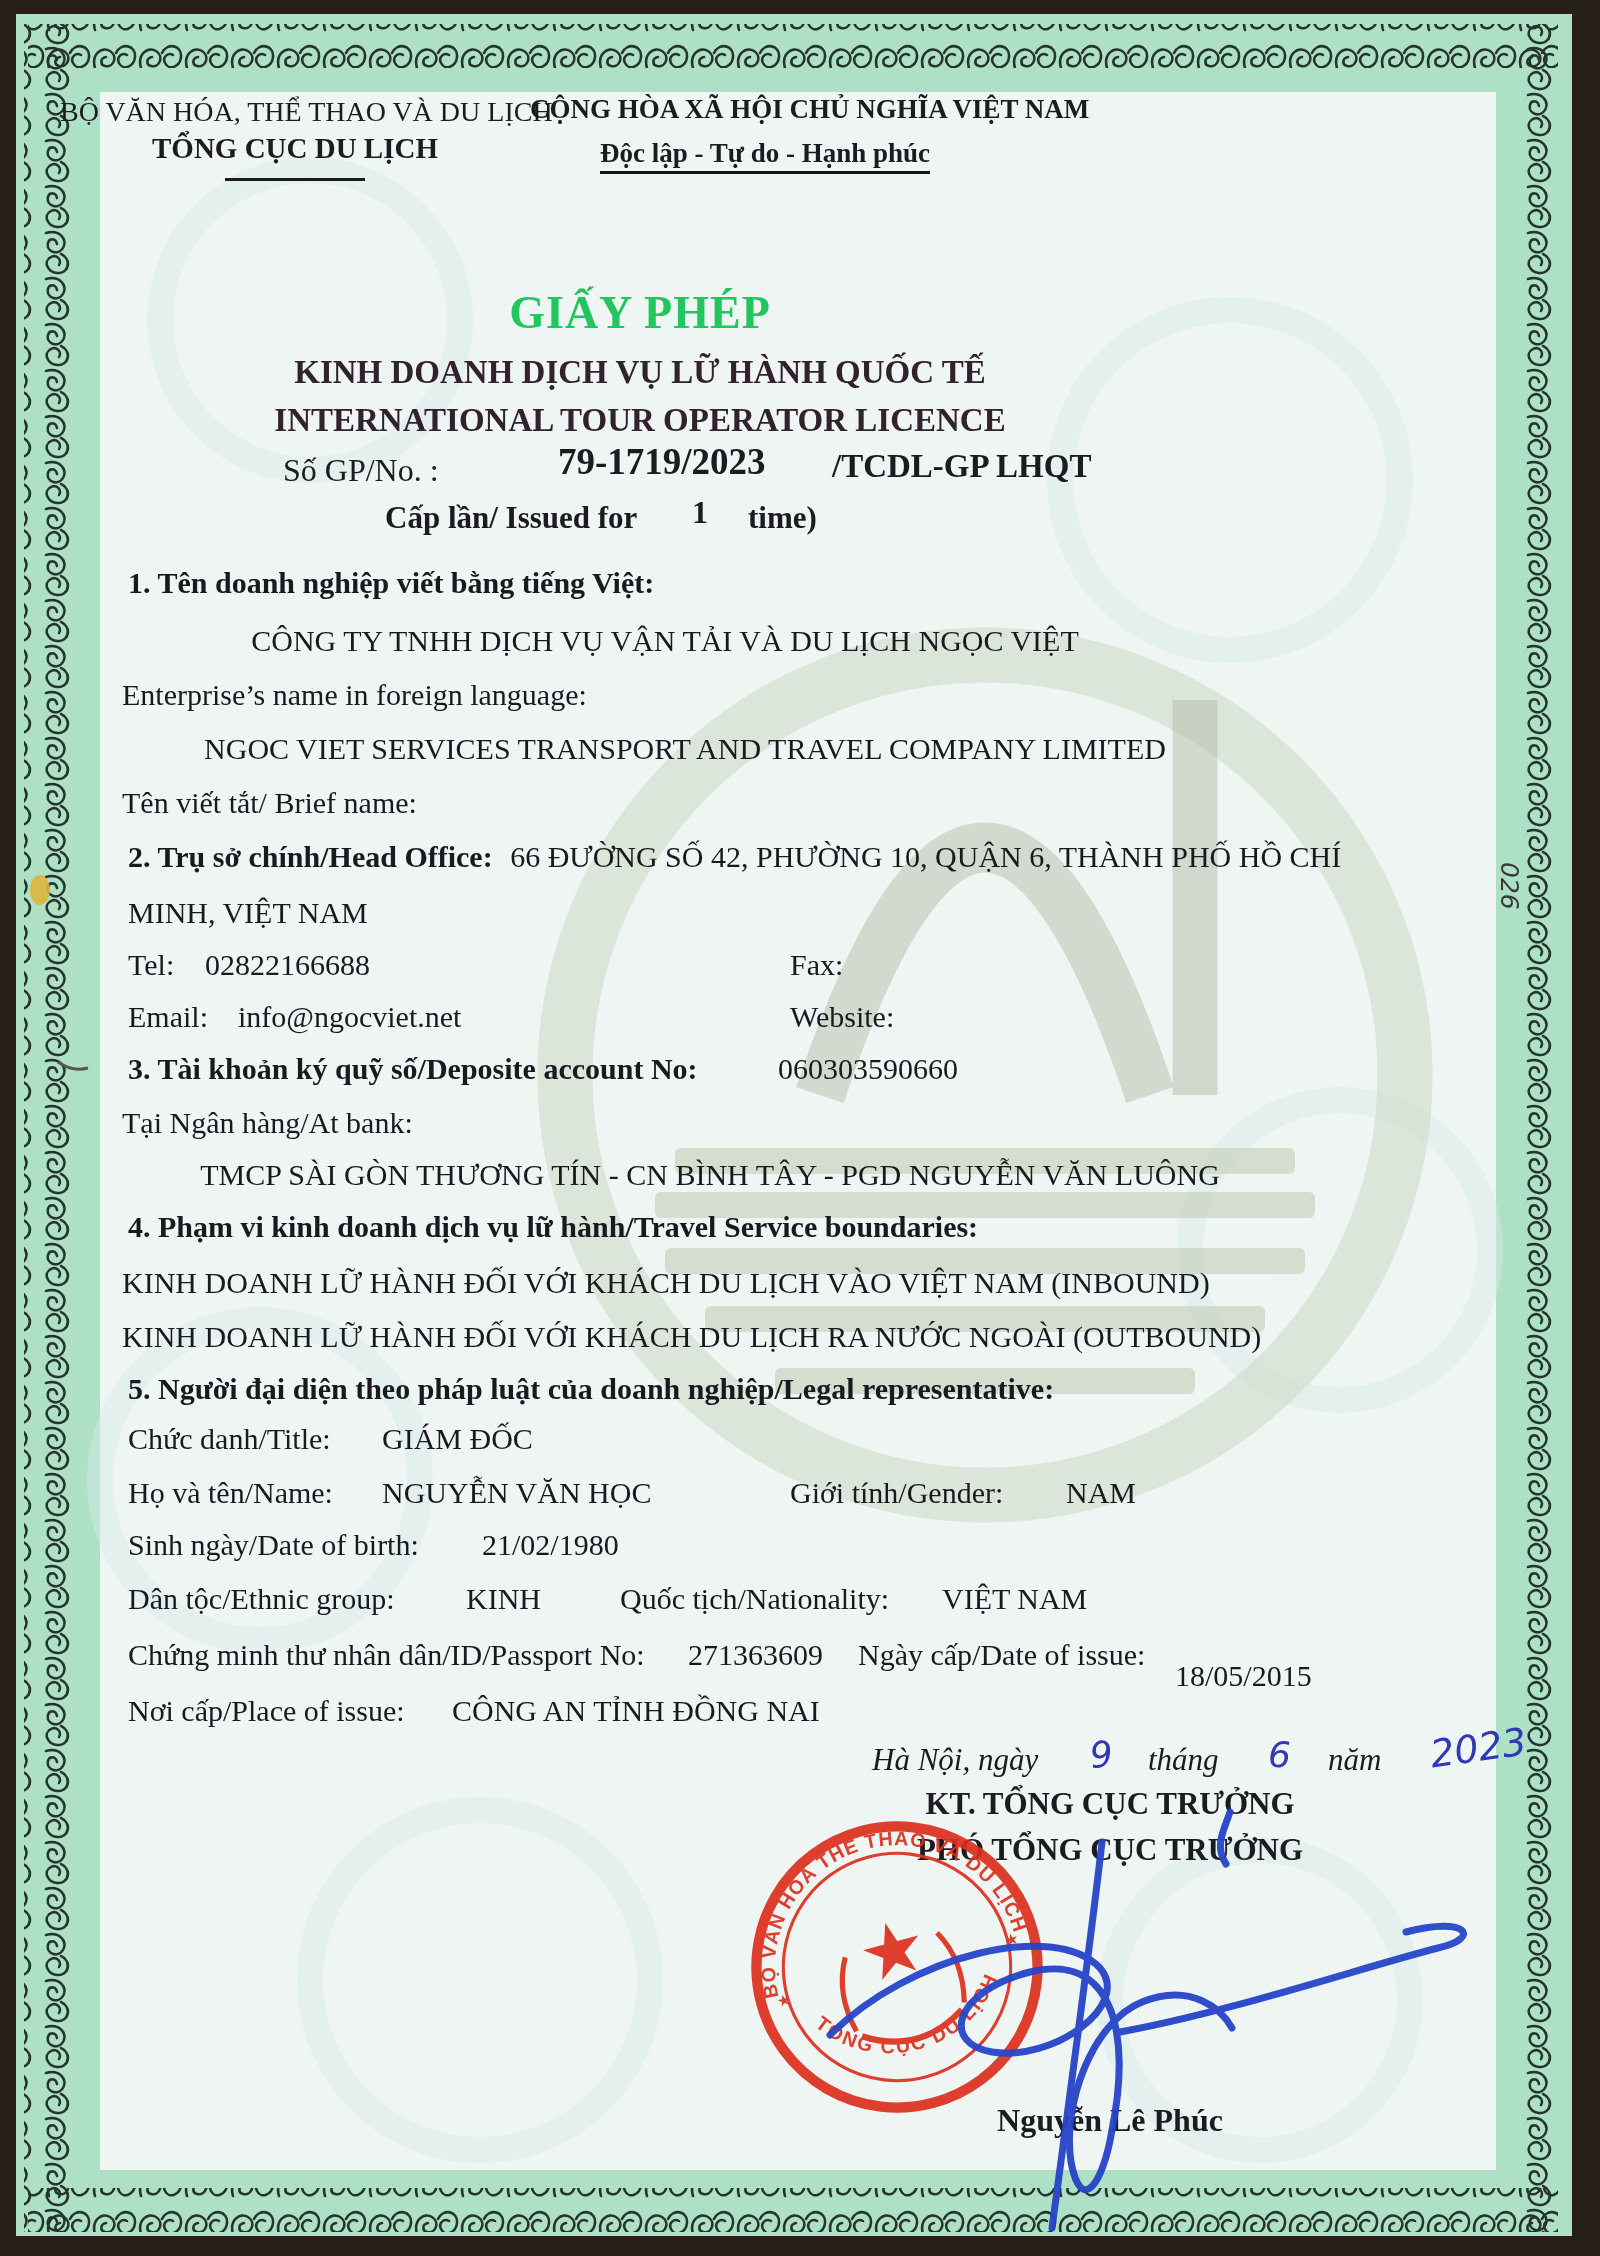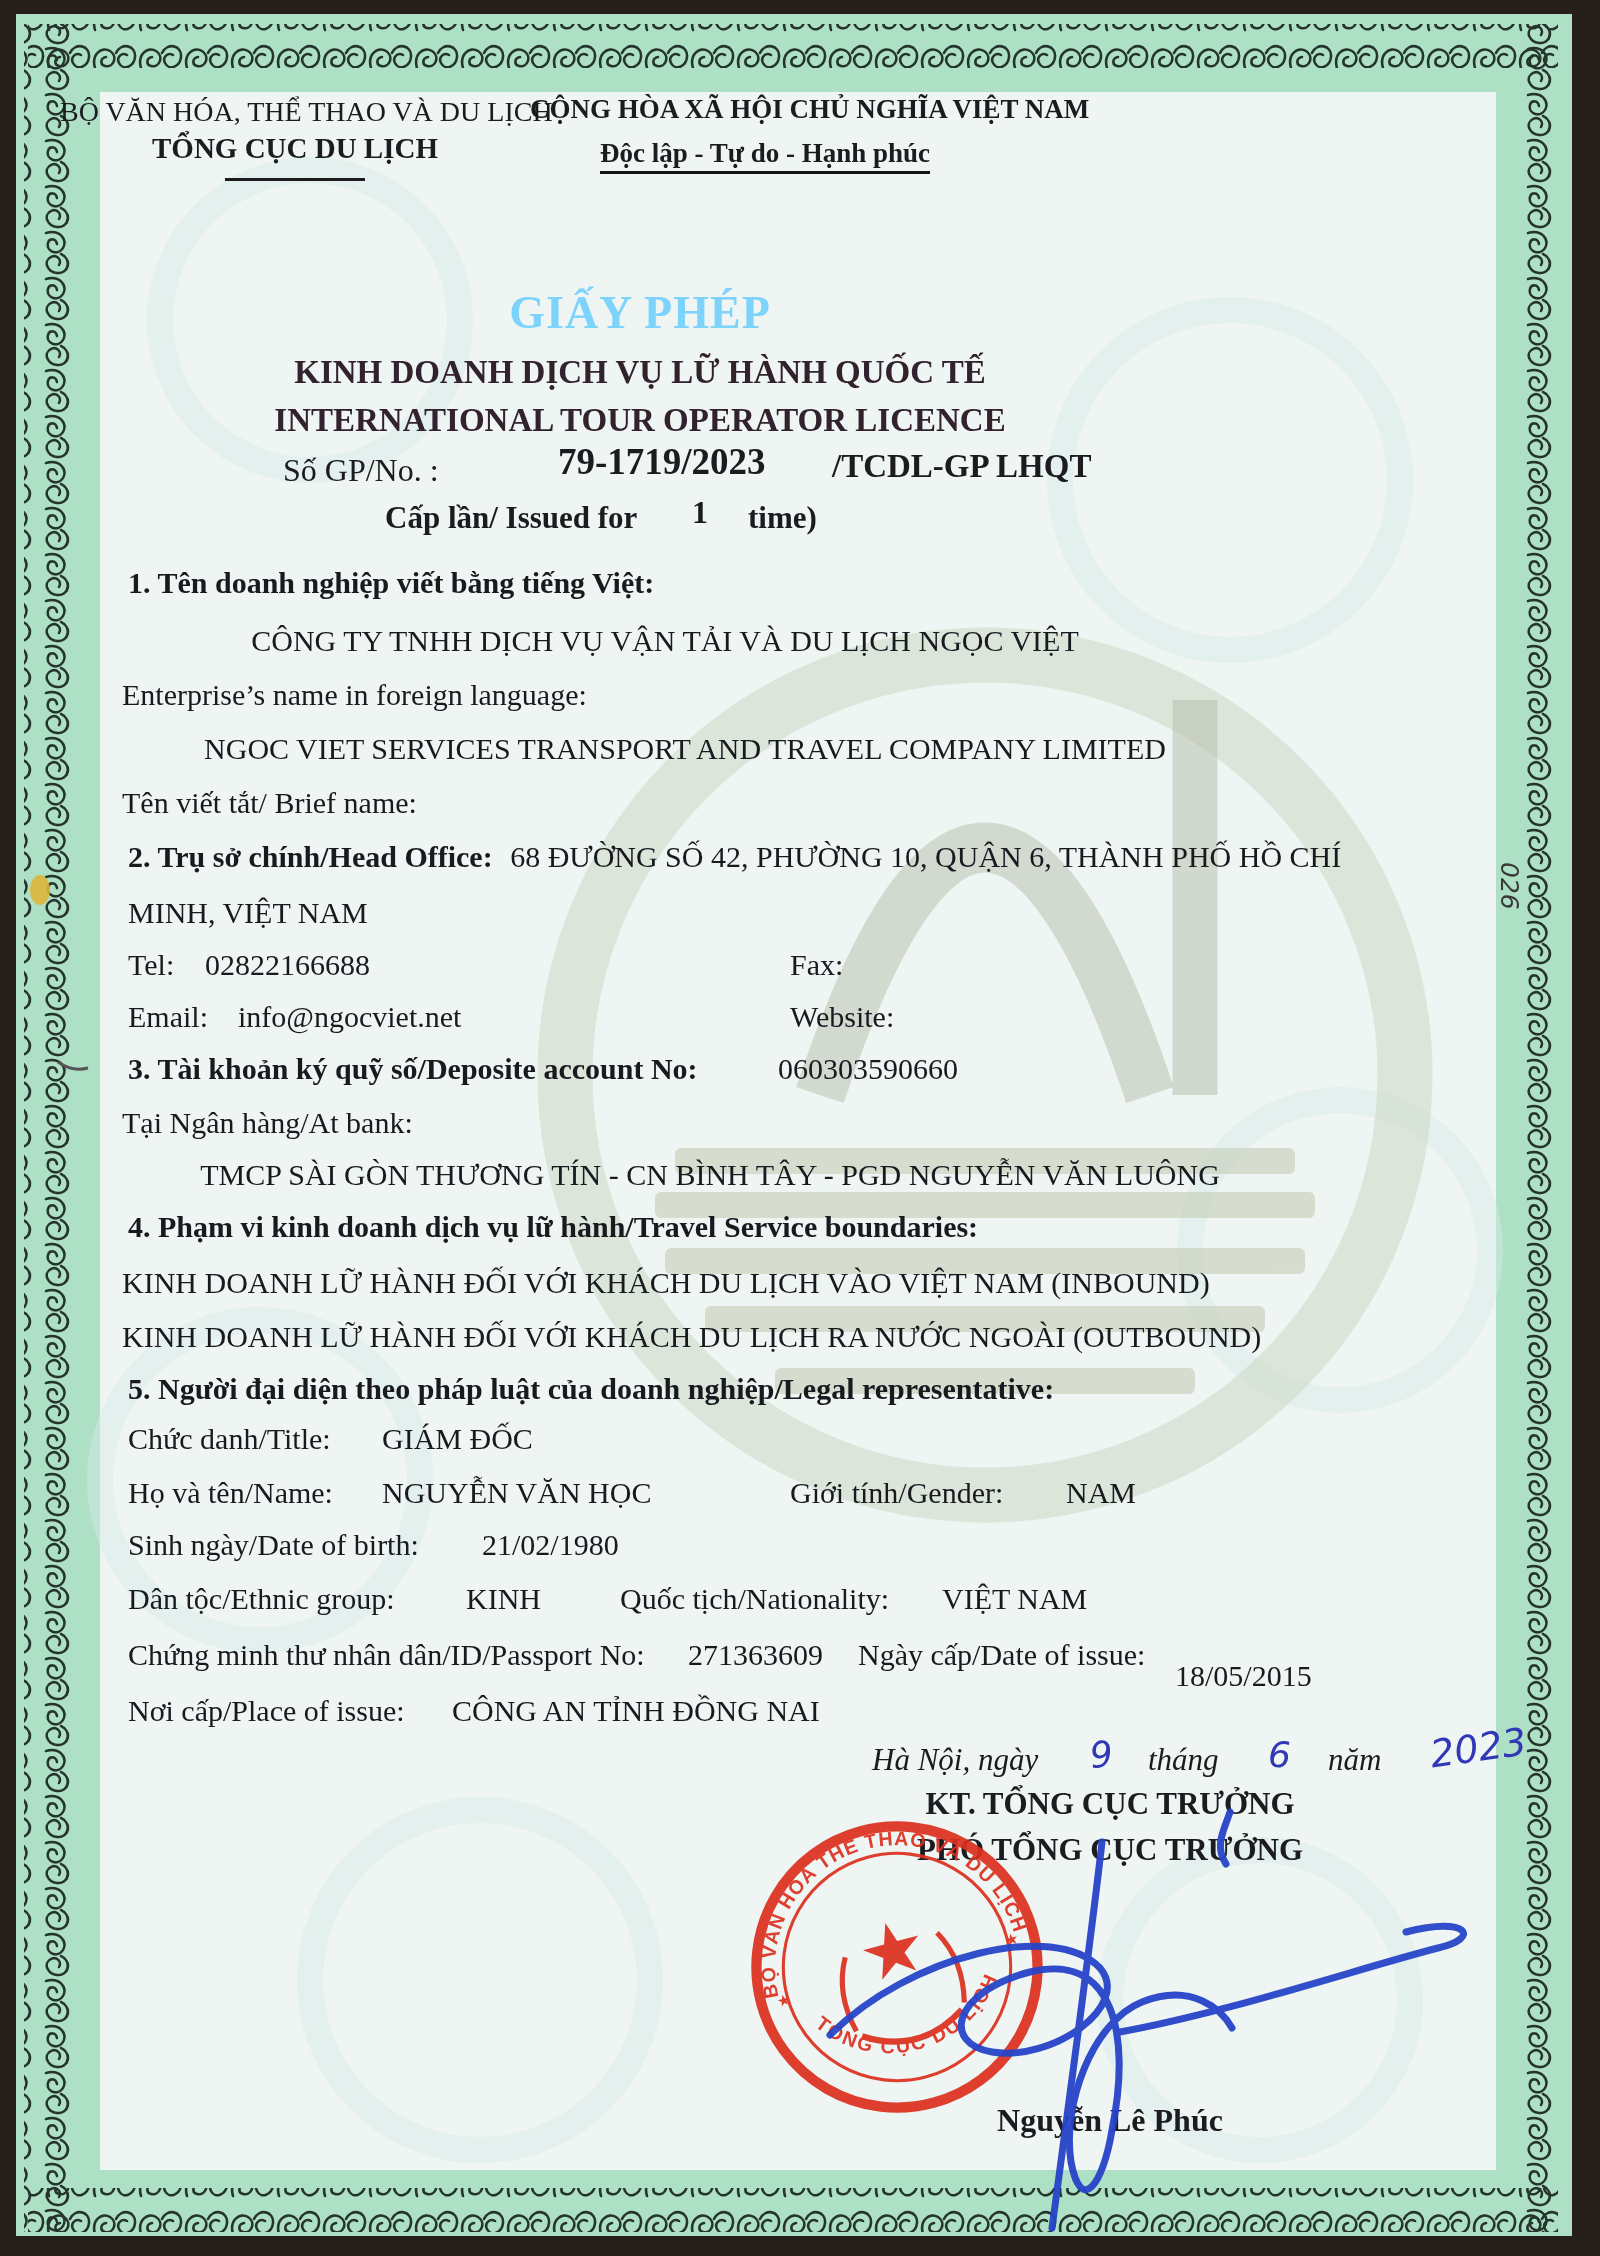--- a/index.html
+++ b/index.html
@@ -69,41 +69,41 @@
   </div>
   <div class="underline-rule" style="left:225px;top:178px;width:140px;"></div>
 
   <div class="abs center" style="left:530px;top:94px;width:470px;">
     <div class="b" style="font-size:27px;">CỘNG HÒA XÃ HỘI CHỦ NGHĨA VIỆT NAM</div>
     <div style="margin-top:13px;">
       <span class="b" style="font-size:27px;border-bottom:3px solid #141414;padding-bottom:3px;">Độc lập - Tự do - Hạnh phúc</span>
     </div>
   </div>
 
-  <div class="abs center b" style="left:140px;top:286px;width:1000px;font-size:46px;letter-spacing:1px;color:#7dd3fc;">GIẤY PHÉP</div>
+  <div class="abs center b" style="left:140px;top:286px;width:1000px;font-size:46px;letter-spacing:1px;color:#22c55e;">GIẤY PHÉP</div>
   <div class="abs center b" style="left:140px;top:354px;width:1000px;font-size:33px;color:#32222e;">KINH DOANH DỊCH VỤ LỮ HÀNH QUỐC TẾ</div>
   <div class="abs center b" style="left:140px;top:402px;width:1000px;font-size:33px;color:#32222e;">INTERNATIONAL TOUR OPERATOR LICENCE</div>
 
   <span class="abs" style="left:283px;top:452px;font-size:32px;">Số GP/No. :</span>
   <span class="abs b" style="left:558px;top:440px;font-size:37px;">79-1719/2023</span>
   <span class="abs b" style="left:832px;top:448px;font-size:33px;">/TCDL-GP LHQT</span>
 
   <span class="abs b" style="left:385px;top:500px;font-size:31px;">Cấp lần/ Issued for</span>
   <span class="abs b" style="left:692px;top:494px;font-size:32px;">1</span>
   <span class="abs b" style="left:748px;top:500px;font-size:31px;">time)</span>
 
   <div class="abs b body-text" style="left:128px;top:566px;">1. Tên doanh nghiệp viết bằng tiếng Việt:</div>
   <div class="abs body-text" style="left:122px;top:678px;">Enterprise’s name in foreign language:</div>
   <div class="abs center body-text" style="left:90px;top:624px;width:1150px;">CÔNG TY TNHH DỊCH VỤ VẬN TẢI VÀ DU LỊCH NGỌC VIỆT</div>
   <div class="abs center body-text" style="left:100px;top:732px;width:1170px;">NGOC VIET SERVICES TRANSPORT AND TRAVEL COMPANY LIMITED</div>
   <div class="abs body-text" style="left:122px;top:786px;">Tên viết tắt/ Brief name:</div>
 
   <div class="abs body-text" style="left:128px;top:840px;">
     <span class="b">2. Trụ sở chính/Head Office:</span>
-    <span style="margin-left:10px;">68 ĐƯỜNG SỐ 42, PHƯỜNG 10, QUẬN 6, THÀNH PHỐ HỒ CHÍ</span>
+    <span style="margin-left:10px;">66 ĐƯỜNG SỐ 42, PHƯỜNG 10, QUẬN 6, THÀNH PHỐ HỒ CHÍ</span>
   </div>
   <div class="abs body-text" style="left:128px;top:896px;">MINH, VIỆT NAM</div>
 
   <span class="abs body-text" style="left:128px;top:948px;">Tel:</span>
   <span class="abs body-text" style="left:205px;top:948px;">02822166688</span>
   <span class="abs body-text" style="left:790px;top:948px;">Fax:</span>
 
   <span class="abs body-text" style="left:128px;top:1000px;">Email:</span>
   <span class="abs body-text" style="left:238px;top:1000px;">info@ngocviet.net</span>
   <span class="abs body-text" style="left:790px;top:1000px;">Website:</span>

